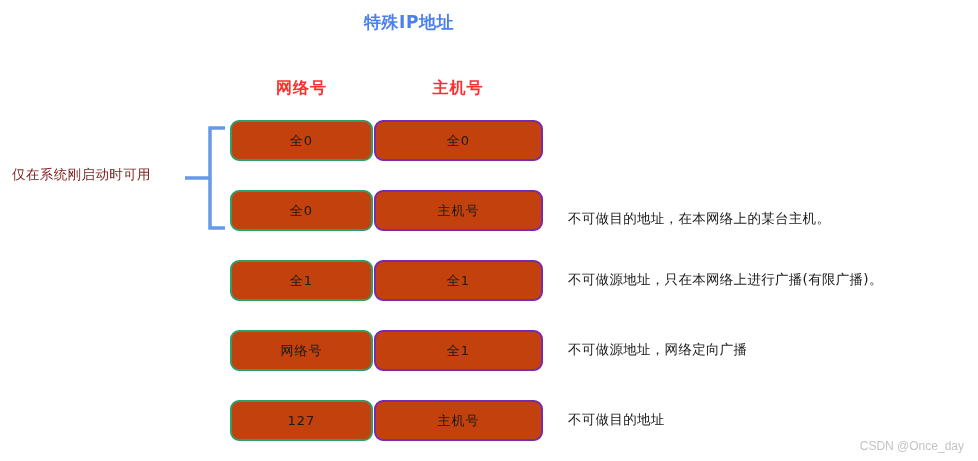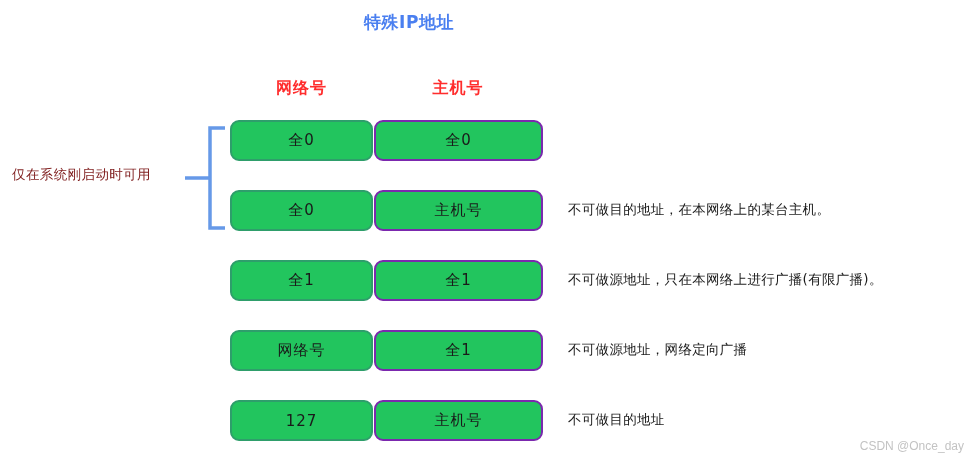--- a/index.html
+++ b/index.html
@@ -51,25 +51,25 @@
     position: absolute;
     left: 230px;
     width: 313px;
     height: 41px;
   }
   .cell {
     position: absolute;
     top: 0;
     height: 41px;
     box-sizing: border-box;
-    background: #22c55e;
+    background: #c2410c;
     display: flex;
     align-items: center;
     justify-content: center;
-    font-size: 15px;
+    font-size: 13px;
     color: #1a1a1a;
     letter-spacing: 1px;
   }
   .cell.net {
     left: 0;
     width: 143px;
     border: 2px solid #2e9e6b;
     border-radius: 9px;
   }
   .cell.host {
@@ -137,21 +137,21 @@
 
   <div class="row" style="top:120px">
     <div class="cell net">全0</div>
     <div class="cell host">全0</div>
   </div>
 
   <div class="row" style="top:190px">
     <div class="cell net">全0</div>
     <div class="cell host">主机号</div>
   </div>
-  <div class="desc" style="top:201px">不可做目的地址，在本网络上的某台主机。</div>
+  <div class="desc" style="top:210px">不可做目的地址，在本网络上的某台主机。</div>
 
   <div class="row" style="top:260px">
     <div class="cell net">全1</div>
     <div class="cell host">全1</div>
   </div>
   <div class="desc" style="top:271px">不可做源地址，只在本网络上进行广播(有限广播)。</div>
 
   <div class="row" style="top:330px">
     <div class="cell net">网络号</div>
     <div class="cell host">全1</div>

